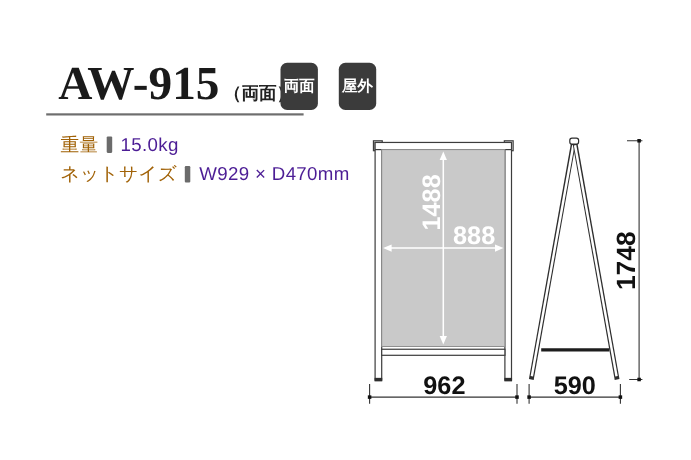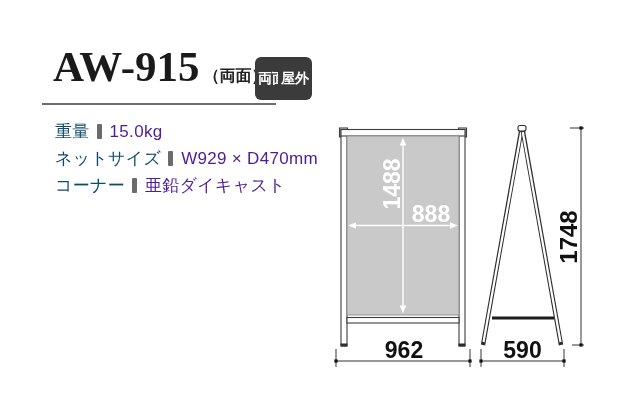--- a/index.html
+++ b/index.html
@@ -7,21 +7,21 @@
   body {
     position: relative;
     background: #ffffff;
     font-family: "Liberation Sans", "DejaVu Sans", sans-serif;
     overflow: hidden;
   }
 
   
   .title-row {
     position: absolute;
-    left: 53px; top: 44px;
+    left: 53px; top: 54px;
     display: flex;
     align-items: baseline;
   }
   .product-code {
     font-family: "Liberation Serif", "DejaVu Serif", serif;
     font-weight: bold;
     font-size: 43px;
     line-height: 46px;
     color: #1a1a1a;
     letter-spacing: 0px;
@@ -43,21 +43,21 @@
     color: #ffffff;
     font-weight: bold;
     font-size: 14px;
     display: flex;
     align-items: center;
     justify-content: center;
     letter-spacing: 0px;
     white-space: nowrap;
   }
   .badge-1 { left: 255px; }
-  .badge-2 { left: 278px; }
+  .badge-2 { left: 308px; }
 
   .title-underline {
     position: absolute;
     left: 42px; top: 103px;
     width: 234px; height: 2px;
     background: #6e6e6e;
   }
 
   
   .spec-list {
@@ -66,21 +66,21 @@
     list-style: none;
   }
   .spec-row {
     height: 27px;
     line-height: 27px;
     font-size: 17px;
     color: #7a7a7a;
     white-space: nowrap;
     letter-spacing: 0.3px;
   }
-  .spec-label { color: #0c4a6e; }
+  .spec-label { color: #a16207; }
   .spec-bar {
     display: inline-block;
     width: 5px; height: 15px;
     background: #6b6b6b;
     margin: 0 8px 0 7px;
     vertical-align: -2px;
     border-radius: 1px;
   }
   .spec-value { color: #4c1d95; }
 
@@ -109,23 +109,20 @@
   <span>屋外</span>
 </div>
 <div class="title-underline"></div>
 
 <ul class="spec-list">
   <li class="spec-row">
     <span class="spec-label">重量</span><span class="spec-bar"></span><span class="spec-value">15.0kg</span>
   </li>
   <li class="spec-row">
     <span class="spec-label">ネットサイズ</span><span class="spec-bar"></span><span class="spec-value">W929 × D470mm</span>
-  </li>
-  <li class="spec-row">
-    <span class="spec-label">コーナー</span><span class="spec-bar"></span><span class="spec-value">亜鉛ダイキャスト</span>
   </li>
 </ul>
 
 <svg class="drawing-svg" viewBox="325 115 303 270">
 
   <g>
 
     <rect x="339.5" y="128" width="8" height="9" fill="#ffffff" stroke="#3d3d3d" stroke-width="1.1"></rect>
     <rect x="458.5" y="128" width="8" height="9" fill="#ffffff" stroke="#3d3d3d" stroke-width="1.1"></rect>
 

